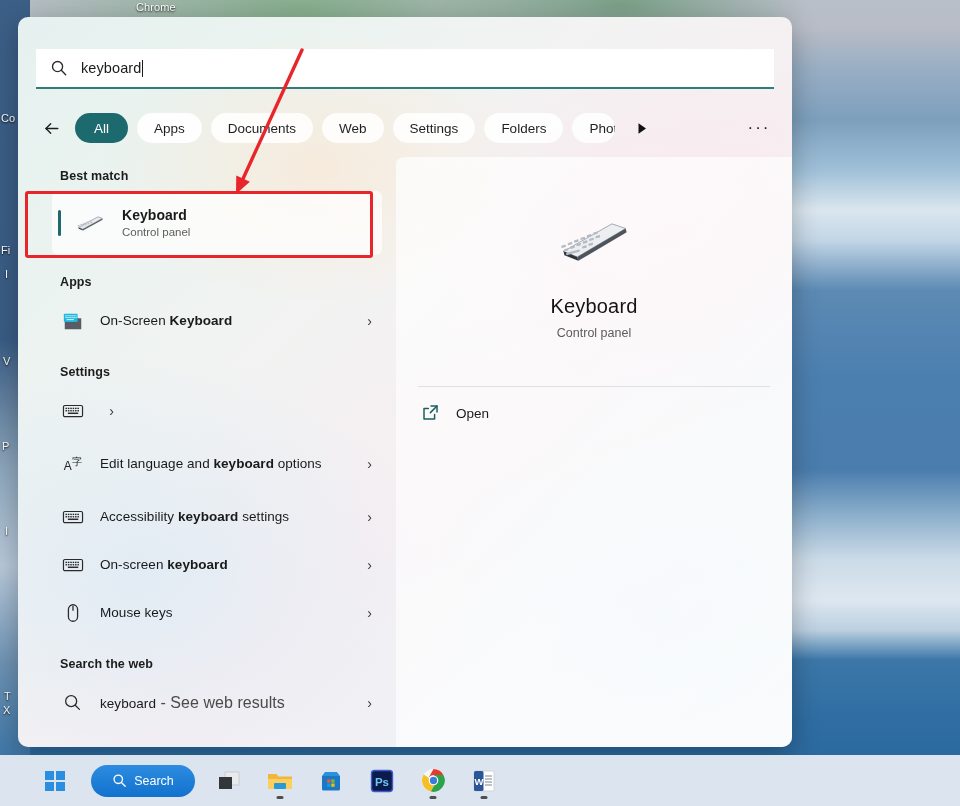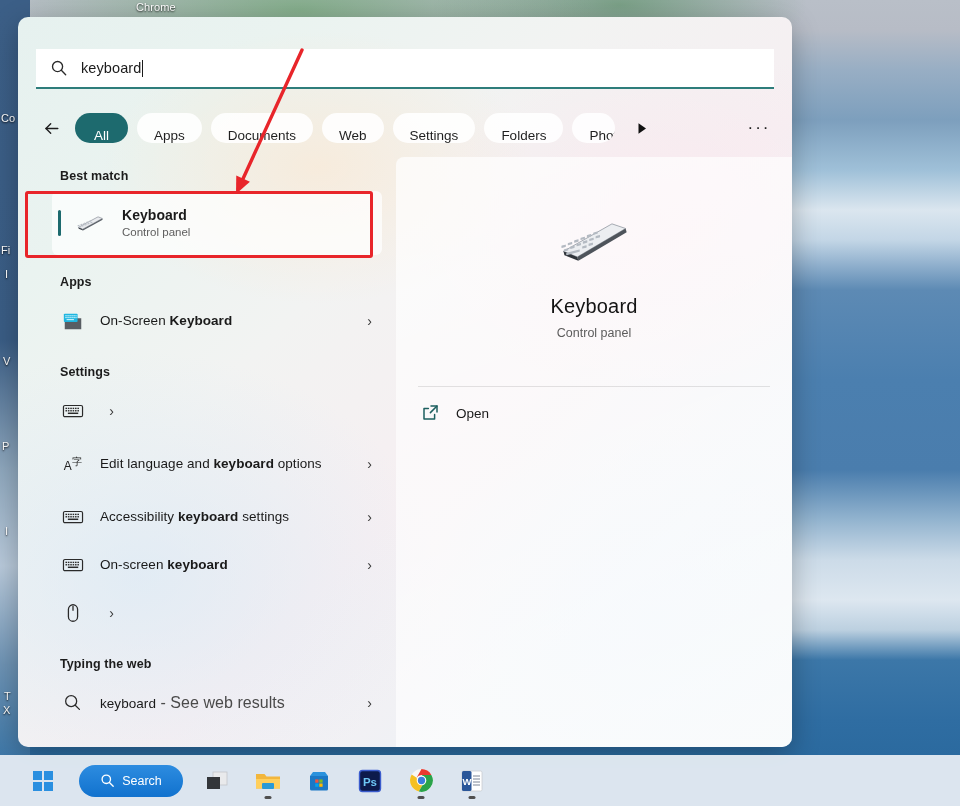--- a/index.html
+++ b/index.html
@@ -111,21 +111,21 @@
   #back-arrow {
     width: 30px; height: 30px;
     flex: 0 0 auto;
     display: flex; align-items: center; justify-content: center;
   }
   .pill {
     height: 30px;
     border-radius: 15px;
     background: rgba(255,255,255,0.88);
     display: flex;
-    align-items: flex-end;
+    align-items: center;
     padding: 0 17px;
     font-size: 13.5px;
     color: #1f1f1f;
     flex: 0 0 auto;
     white-space: nowrap;
   }
   .pill.active {
     background: #1d6a6e;
     color: #ffffff;
     padding: 0 19px;
@@ -273,21 +273,21 @@
   }
 
   
   #taskbar {
     position: absolute;
     left: 0; bottom: 0;
     width: 960px; height: 51px;
     background: rgba(233,239,245,0.93);
     display: flex;
     align-items: center;
-    padding-left: 24px;
+    padding-left: 36px;
     gap: 13px;
   }
   .tb-item {
     width: 38px; height: 38px;
     display: flex; align-items: center; justify-content: center;
     position: relative;
     border-radius: 5px;
   }
   #tb-search {
     width: 104px; height: 32px;
@@ -527,25 +527,28 @@
           </div>
           <div class="chev">›</div>
         </div>
         <div class="row">
           <div class="row-icon">
             <svg viewBox="0 0 24 24" width="22" height="22">
               <rect x="7" y="3" width="10" height="18" rx="5" fill="none" stroke="#2a2a2a" stroke-width="1.4"></rect>
               <line x1="12" y1="4.4" x2="12" y2="9.5" stroke="#2a2a2a" stroke-width="1.4"></line>
             </svg>
           </div>
+          <div class="row-text">
+            <div class="row-title">Mouse keys</div>
+          </div>
           <div class="chev">›</div>
         </div>
       </div>
 
-    <div class="group-header">Typing the web</div>
+    <div class="group-header">Search the web</div>
     <div id="web-list">
         <div class="row">
           <div class="row-icon">
             <svg viewBox="0 0 24 24" width="22" height="22">
               <circle cx="10" cy="10" r="6" fill="none" stroke="#2a2a2a" stroke-width="1.4"></circle>
               <line x1="14.4" y1="14.4" x2="19" y2="19" stroke="#2a2a2a" stroke-width="1.4" stroke-linecap="round"></line>
             </svg>
           </div>
           <div class="row-text">
             <div class="row-title">keyboard<span style="color: rgb(74, 74, 74); font-size: 16px;"> - See web results</span></div>

